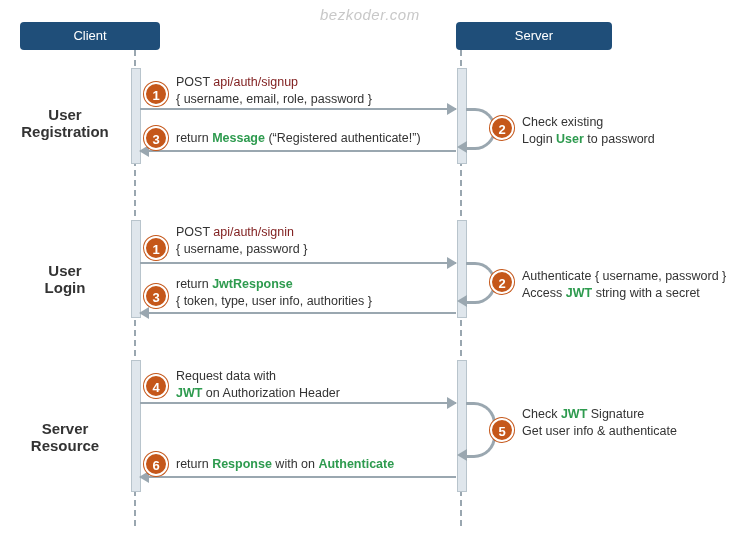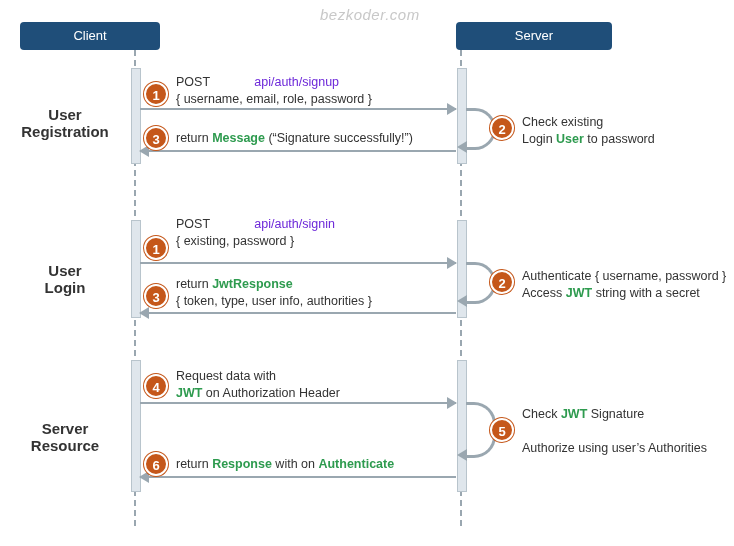--- a/index.html
+++ b/index.html
@@ -83,21 +83,21 @@
     text-align: center;
     line-height: 24px;
     font-size: 13px;
     box-shadow: 0 0 0 1px #c5571a;
   }
   .msg {
     position: absolute;
     font-size: 12.5px;
     line-height: 1.35;
   }
-  .blue { color: #6d28d9; margin-left: 41px; }
+  .blue { color: #7f1d1d; }
   .green { color: #2e9b4f; font-weight: bold; text-align: center; }
   .self-arc {
     position: absolute;
     width: 30px;
     border: 3px solid #9aa7b0;
     border-left: none;
     border-radius: 0 22px 22px 0;
   }
   .self-arc::after {
     content: "";
@@ -146,28 +146,28 @@
 <div class="self-arc" style="top:108px;left:466px;height:42px"></div>
 <div class="step-bubble" style="top:116px;left:490px">2</div>
 <div class="note" style="top:114px;left:522px">
   <span>Check existing</span><br>
   <span>Login </span><span class="green">User</span><span> to password</span>
 </div>
 
 <div class="arrow left" style="top:150px;left:140px;width:316px"></div>
 <div class="step-bubble" style="top:126px;left:144px">3</div>
 <div class="msg" style="top:130px;left:176px">
-  <span>return </span><span class="green">Message</span><span> (“Signature successfully!”)</span>
+  <span>return </span><span class="green">Message</span><span> (“Registered authenticate!”)</span>
 </div>
 
 <div class="arrow right" style="top:262px;left:140px;width:316px"></div>
 <div class="step-bubble" style="top:236px;left:144px">1</div>
-<div class="msg" style="top:216px;left:176px">
+<div class="msg" style="top:224px;left:176px">
   <span>POST </span><span class="blue">api/auth/signin</span><br>
-  <span>{ existing, password }</span>
+  <span>{ username, password }</span>
 </div>
 
 <div class="self-arc" style="top:262px;left:466px;height:42px"></div>
 <div class="step-bubble" style="top:270px;left:490px">2</div>
 <div class="note" style="top:268px;left:522px">
   <span>Authenticate { username, password }</span><br>
   <span>Access </span><span class="green">JWT</span><span> string with a secret</span>
 </div>
 
 <div class="arrow left" style="top:312px;left:140px;width:316px"></div>
@@ -181,21 +181,20 @@
 <div class="step-bubble" style="top:374px;left:144px">4</div>
 <div class="msg" style="top:368px;left:176px">
   <span>Request  data with</span><br>
   <span class="green">JWT</span><span> on Authorization Header</span>
 </div>
 
 <div class="self-arc" style="top:402px;left:466px;height:56px"></div>
 <div class="step-bubble" style="top:418px;left:490px">5</div>
 <div class="note" style="top:406px;left:522px">
   <span>Check </span><span class="green">JWT</span><span> Signature</span><br>
-  <br>
-  <span>Authorize using user’s Authorities</span>
+  <span>Get user info &amp; authenticate</span><br>
 </div>
 
 <div class="arrow left" style="top:476px;left:140px;width:316px"></div>
 <div class="step-bubble" style="top:452px;left:144px">6</div>
 <div class="msg" style="top:456px;left:176px">
   <span>return </span><span class="green">Response</span><span> with on </span><span class="green">Authenticate</span>
 </div>
 
 </body></html>

